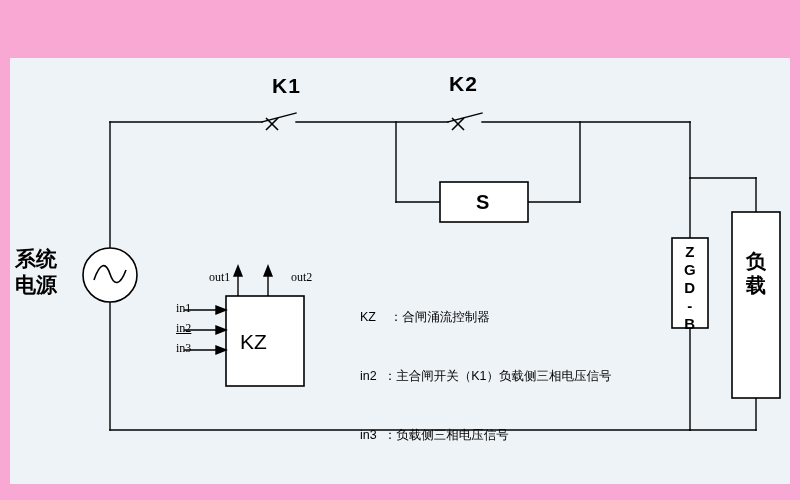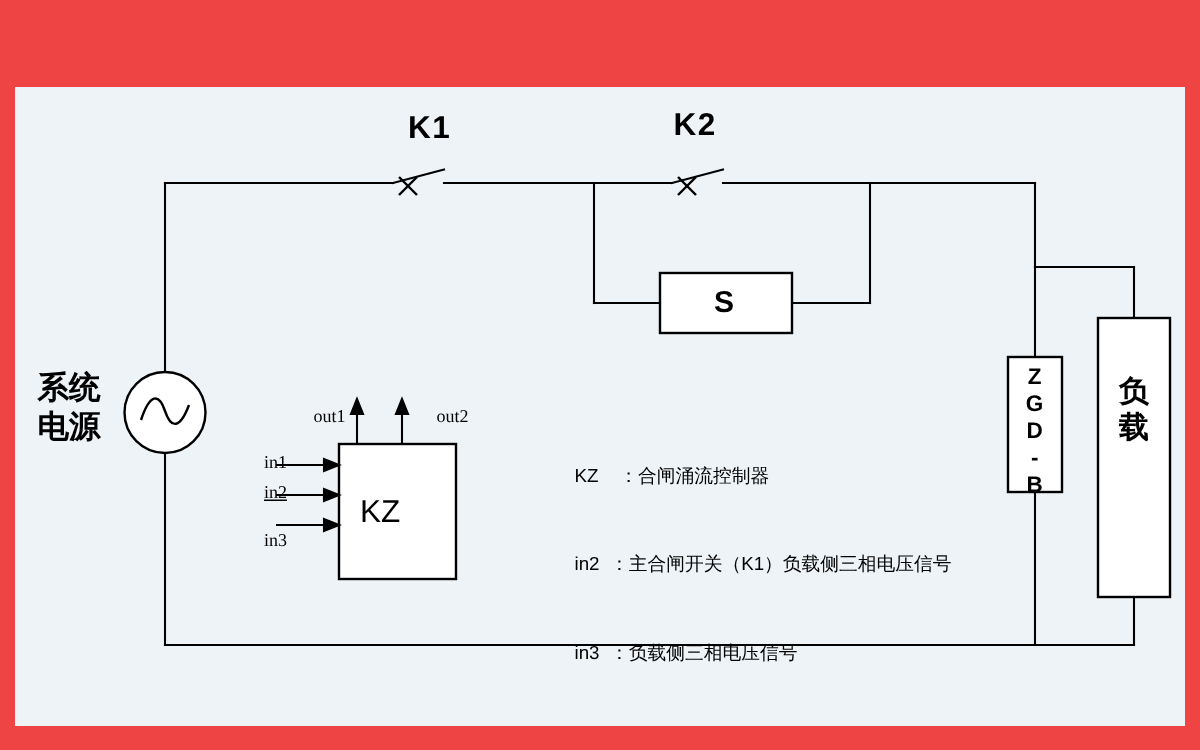--- a/index.html
+++ b/index.html
@@ -4,21 +4,21 @@
 <style>
   html, body {
     margin: 0;
     padding: 0;
     background: #ffffff;
   }
   #root {
     position: relative;
     width: 800px;
     height: 500px;
-    background: #ef4444;
+    background: #f9a8d4;
     font-family: "Liberation Sans", sans-serif;
     overflow: hidden;
   }
   .canvas {
     position: absolute;
     left: 0;
     top: 0;
     width: 800px;
     height: 500px;
   }
@@ -68,21 +68,21 @@
   .legend {
     position: absolute;
     left: 360px;
     top: 268px;
     font-size: 12.5px;
     font-family: "Liberation Sans", sans-serif;
     color: #000;
     line-height: 1.58;
     white-space: pre;
   }
-  .legend div { white-space: pre; margin-left: 23px; }
+  .legend div { white-space: pre; }
 </style>
 </head>
 <body>
 
 <div id="root">
 
   <svg class="canvas" viewBox="0 0 800 500" xmlns="http://www.w3.org/2000/svg">
 
     <rect x="10" y="58" width="780" height="426" fill="#eef3f7" stroke="none"></rect>
 
@@ -151,35 +151,35 @@
       <line x1="238" y1="296" x2="238" y2="272"></line>
       <polygon points="238,266 234,276 242,276"></polygon>
       <line x1="268" y1="296" x2="268" y2="272"></line>
       <polygon points="268,266 264,276 272,276"></polygon>
     </g>
   </svg>
 
   <div class="lbl k-label" style="left:272px; top:74px;">K1</div>
   <div class="lbl k-label" style="left:449px; top:72px;">K2</div>
 
-  <div class="lbl src-label" style="left:10px; top:246px; width:72px;">系统
+  <div class="lbl src-label" style="left:0; top:246px; width:72px;">系统
 电源</div>
 
   <div class="lbl s-label" style="left:476px; top:191px;">S</div>
 
   <div class="lbl kz-label" style="left:240px; top:330px;">KZ</div>
 
   <div class="lbl load-label" style="left:738px; top:250px; width:36px;">负
 载</div>
 
   <div class="lbl zgd-label" style="left:681px; top:243px;">ZGD-B</div>
 
   <div class="lbl pin-label" style="left:176px; top:302px;">in1</div>
   <div class="lbl pin-label" style="left:176px; top:322px;text-decoration:underline;">in2</div>
-  <div class="lbl pin-label" style="left:176px; top:354px;">in3</div>
+  <div class="lbl pin-label" style="left:176px; top:342px;">in3</div>
   <div class="lbl pin-label" style="left:209px; top:271px;">out1</div>
   <div class="lbl pin-label" style="left:251px; top:271px;margin-left:40px;">out2</div>
 
   <div class="legend">
     <div>KZ    ：合闸涌流控制器</div>
     <div>in2  ：主合闸开关（K1）负载侧三相电压信号</div>
     <div>in3  ：负载侧三相电压信号</div>
     
     
     

